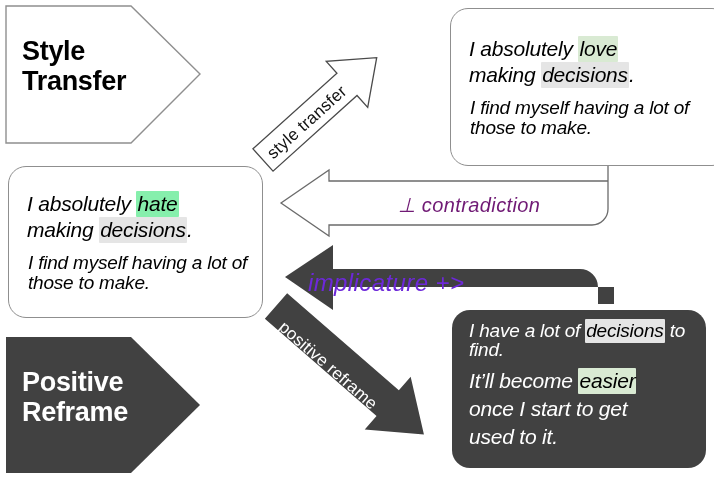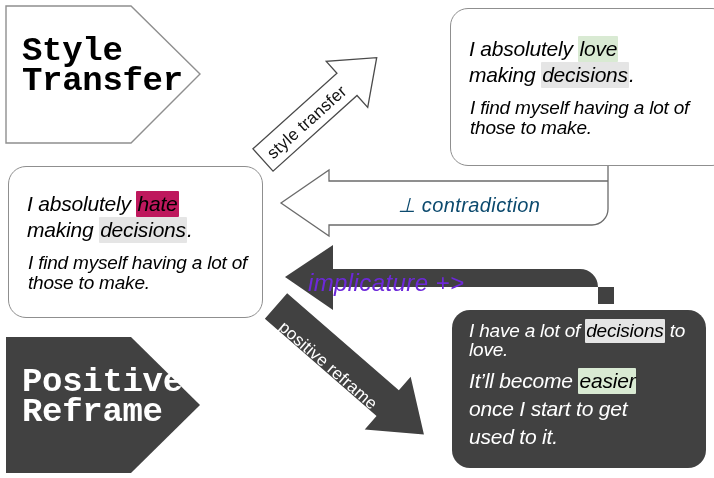--- a/index.html
+++ b/index.html
@@ -58,28 +58,28 @@
     letter-spacing: -0.2px;
     color: #000000;
     white-space: nowrap;
   }
   .box-dark .line-big,
   .box-dark .line-small { color: #ffffff; }
 
   .hl { padding: 1px 1px 2px 1px; border-radius: 1px; }
   .hl-green { background: #d9ead3; color: #000 !important; }
   .hl-blue  { background: #e5e5e5; color: #000 !important; }
-  .hl-pink  { background: #be185d; color: #000 !important; }
+  .hl-pink  { background: #86efac; color: #000 !important; }
 
   
   .pent-label {
     position: absolute;
-    font-family: Liberation Mono, monospace;
+    font-family: Liberation Sans, sans-serif;
     font-weight: bold;
-    font-size: 34px;
+    font-size: 27px;
     line-height: 30px;
     letter-spacing: -0.3px;
     white-space: pre-line;
   }
   .pent-label.dark-text  { color: #000000; }
   .pent-label.light-text { color: #ffffff; }
 
   
   .arrow-label {
     position: absolute;
@@ -93,21 +93,21 @@
     letter-spacing: 0.2px;
   }
   #label-positive-reframe {
     font-size: 17px;
     color: #ffffff;
     letter-spacing: 0.2px;
   }
   #label-contradiction {
     font-size: 20px;
     font-style: italic;
-    color: #0c4a6e;
+    color: #701a75;
     letter-spacing: 0.4px;
   }
   #label-implicature {
     font-size: 24px;
     font-style: italic;
     color: #6d28d9;
     letter-spacing: 0.4px;
     margin-top: 11px;
   }
 </style>
@@ -180,21 +180,21 @@
       <span>making </span><span class="hl hl-blue">decisions</span><span>.</span>
     </div>
     <div class="line-small" style="position:absolute; left:19px; top:87px;">I find myself having a lot of</div>
     <div class="line-small" style="position:absolute; left:19px; top:107px;">those to make.</div>
   </div>
 
   <div class="box box-dark" style="left:452px; top:310px; width:254px; height:158px;padding-left:34px;">
     <div class="line-small" style="position:absolute; left:17px; top:12px;">
       <span>I have a lot of </span><span class="hl hl-blue">decisions</span><span> to</span>
     </div>
-    <div class="line-small" style="position:absolute; left:17px; top:31px;">love.</div>
+    <div class="line-small" style="position:absolute; left:17px; top:31px;">find.</div>
     <div class="line-big" style="position:absolute; left:17px; top:58px;">
       <span>It’ll become </span><span class="hl hl-green">easier</span>
     </div>
     <div class="line-big" style="position:absolute; left:17px; top:86px;">once I start to get</div>
     <div class="line-big" style="position:absolute; left:17px; top:114px;">used to it.</div>
   </div>
 
   <div class="arrow-label" id="label-style-transfer" style="left:270px; top:146px; transform: rotate(-42deg);">style transfer</div>
 
   <div class="arrow-label" id="label-contradiction" style="left:398px; top:193px;">⊥ contradiction</div>

